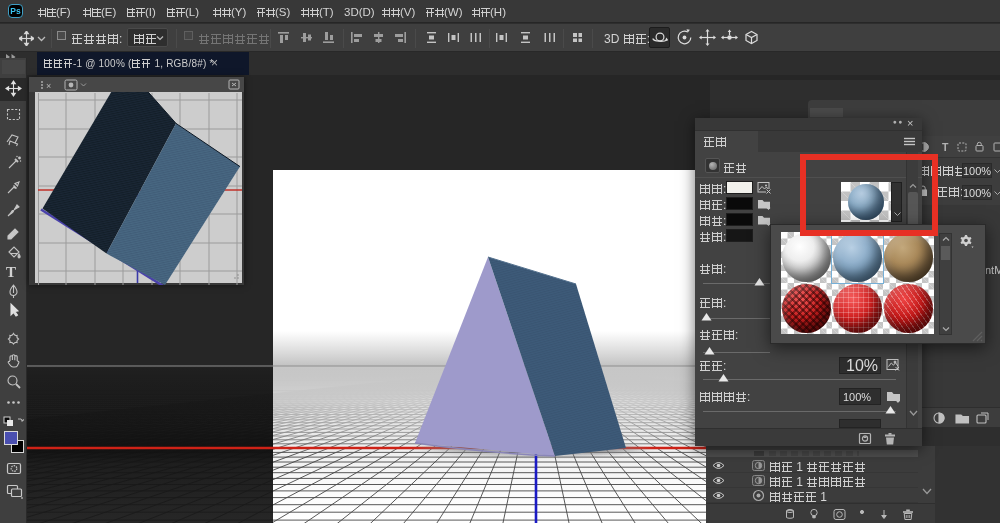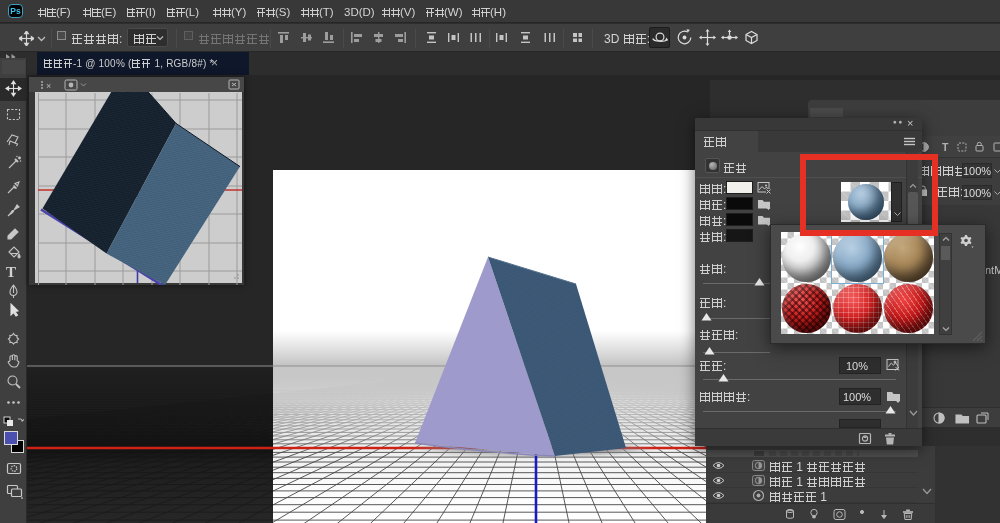--- a/index.html
+++ b/index.html
@@ -1010,21 +1010,21 @@
 <span class="abs" style="left:4px;top:210px;white-space:nowrap"><i class="g g2"></i><i class="g g0"></i><i class="g g1"></i>:</span>
       <div class="abs" style="left:8px;top:234px;width:67px;height:1px;background:#6a6a6a"></div>
       <svg class="abs" style="left:9px;top:229px" width="11" height="8" viewBox="0 0 11 8">
         <path d="M5.5 0 L10.5 7.5 H0.5 Z" fill="#e8e8e8"></path>
       </svg>
 <span class="abs" style="left:4px;top:241px;white-space:nowrap"><i class="g g0"></i><i class="g g0"></i>:</span>
       <div class="abs" style="left:8px;top:261px;width:193px;height:1px;background:#6a6a6a"></div>
       <svg class="abs" style="left:23px;top:256px" width="11" height="8" viewBox="0 0 11 8">
         <path d="M5.5 0 L10.5 7.5 H0.5 Z" fill="#e8e8e8"></path>
       </svg>
-<div class="abs" style="left:144px;top:239px;width:42px;height:17px;background:#2e2e2e;border:1px solid #232323;color:#ddd;font-size:11px;line-height:16px;padding-left:6px">10%</div>
+<div class="abs" style="left:144px;top:239px;width:42px;height:17px;background:#2e2e2e;border:1px solid #232323;color:#ddd;font-size:16px;line-height:16px;padding-left:6px">10%</div>
 <svg class="abs" style="left:191px;top:240px" width="15" height="14" viewBox="0 0 15 14">
         <g stroke="#c5c5c5" fill="none">
           <rect x="1" y="1.5" width="11" height="10"></rect>
           <path d="M2.5 8.5 l2.8-3.5 2.2 2.2 2-2.5 2.5 3.5"></path>
           <circle cx="9" cy="4" r="1" fill="#c5c5c5"></circle>
         </g>
         <path d="M9.5 12.5 l3.5 -3.5 m-3.5 0 l3.5 3.5" stroke="#c5c5c5"></path>
       </svg>
 <span class="abs" style="left:4px;top:272px;white-space:nowrap"><i class="g g1"></i><i class="g g1"></i><i class="g g1"></i><i class="g g2"></i>:</span>
       <div class="abs" style="left:8px;top:293px;width:193px;height:1px;background:#6a6a6a"></div>

